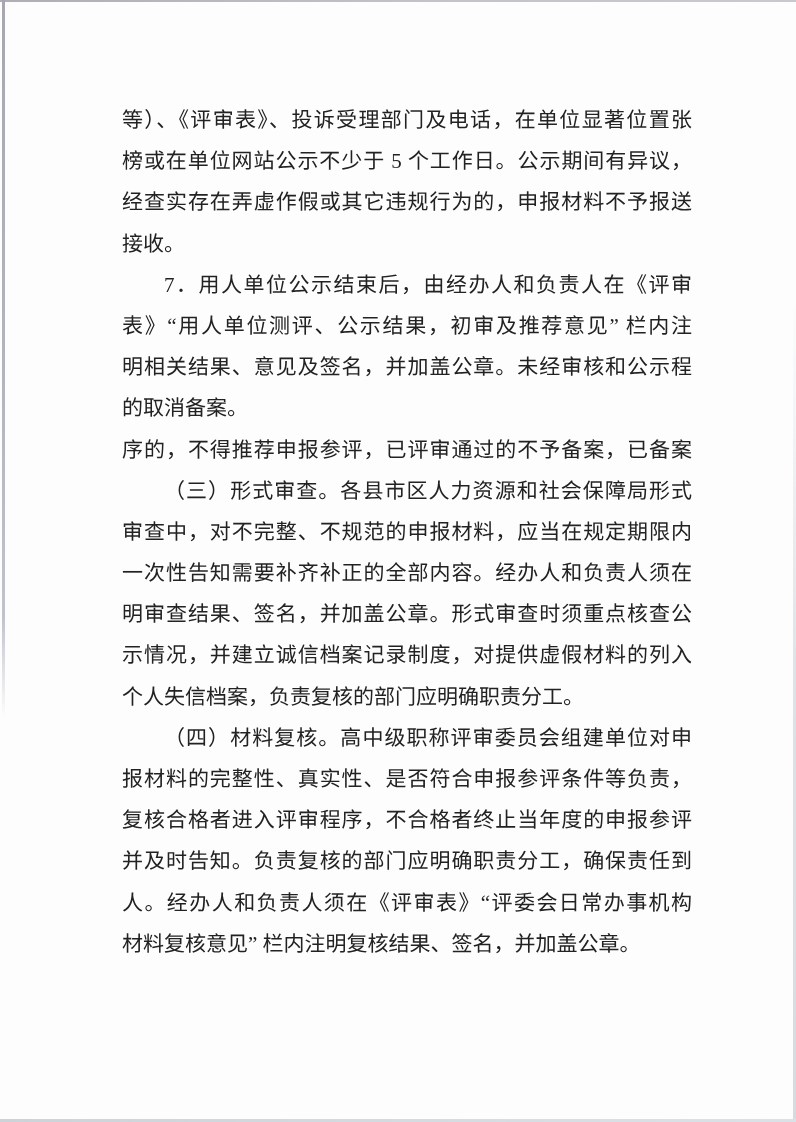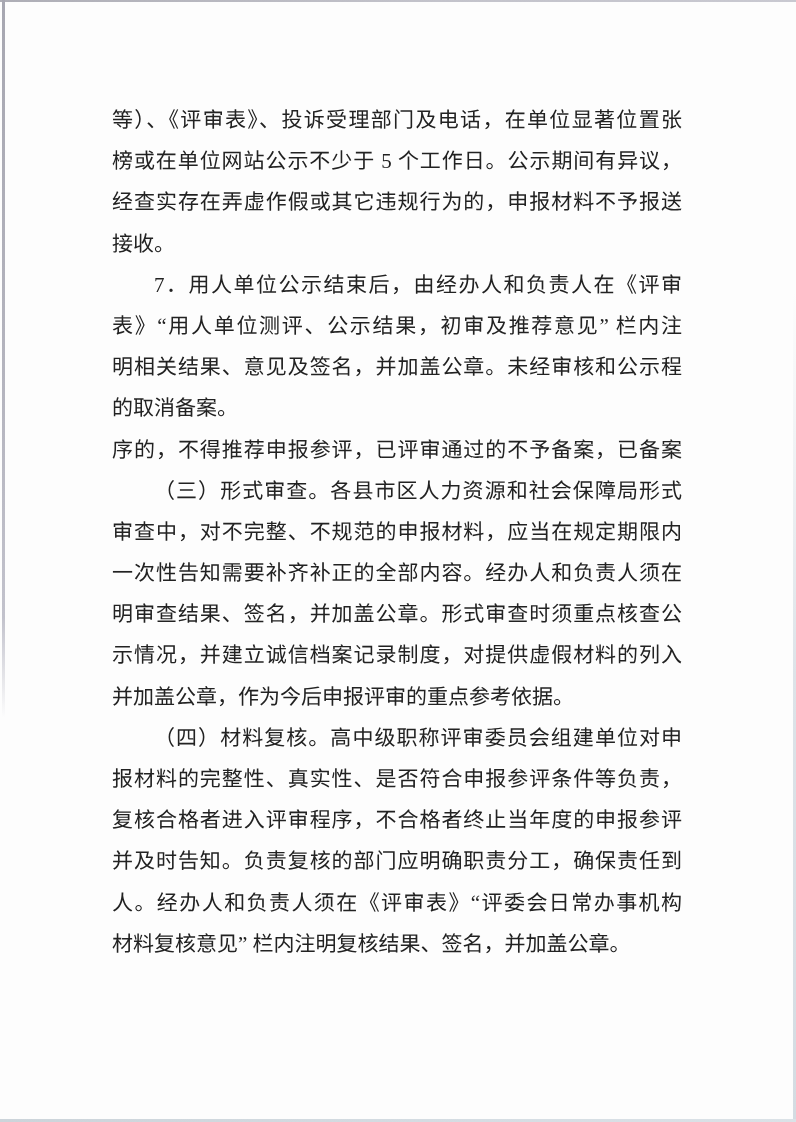--- a/index.html
+++ b/index.html
@@ -33,21 +33,21 @@
       rgba(214,221,227,0) 0%, rgba(214,221,227,0) 26%,
       #dde3e8 60%, #d4dce2 100%);
   }
   .edge-bottom {
     left: 0; right: 0; bottom: 0; height: 3px;
     background: linear-gradient(to right, #ccd4da 0%, #d5dde3 60%, #dbe2e7 100%);
   }
   
   .text-block {
     position: absolute;
-    left: 112px;
+    left: 122px;
     top: 100px;
     width: 570px;
   }
   .line {
     font-size: 21px;
     line-height: 41.2px;
     height: 41.2px;
     color: #222222;
     text-align: justify;
     text-align-last: justify;
@@ -81,21 +81,21 @@
       <div class="line indent"><span class="seg">7．用人单位公示结束后，由经办人和负责人在《评审</span></div>
       <div class="line"><span class="seg">表》“用人单位测评、公示结果，初审及推荐意见” 栏内注</span></div>
       <div class="line"><span class="seg">明相关结果、意见及签名，并加盖公章。未经审核和公示程</span></div>
       <div class="line no-just"><span class="seg">的取消备案。</span></div>
       <div class="line"><span class="seg">序的，不得推荐申报参评，已评审通过的不予备案，已备案</span></div>
       <div class="line indent"><span class="seg bold">（三）形式审查。</span><span class="seg">各县市区人力资源和社会保障局形式</span></div>
       <div class="line"><span class="seg">审查中，对不完整、不规范的申报材料，应当在规定期限内</span></div>
       <div class="line"><span class="seg">一次性告知需要补齐补正的全部内容。经办人和负责人须在</span></div>
       <div class="line"><span class="seg">明审查结果、签名，并加盖公章。形式审查时须重点核查公</span></div>
       <div class="line"><span class="seg">示情况，并建立诚信档案记录制度，对提供虚假材料的列入</span></div>
-      <div class="line no-just"><span class="seg">并加盖公章，作为今后申报评审的重点参考依据。</span></div>
+      <div class="line no-just"><span class="seg">个人失信档案，负责复核的部门应明确职责分工。</span></div>
       <div class="line indent"><span class="seg bold">（四）材料复核。</span><span class="seg">高中级职称评审委员会组建单位对申</span></div>
       <div class="line"><span class="seg">报材料的完整性、真实性、是否符合申报参评条件等负责，</span></div>
       <div class="line"><span class="seg">复核合格者进入评审程序，不合格者终止当年度的申报参评</span></div>
       <div class="line"><span class="seg">并及时告知。负责复核的部门应明确职责分工，确保责任到</span></div>
       <div class="line"><span class="seg">人。经办人和负责人须在《评审表》“评委会日常办事机构</span></div>
       <div class="line no-just"><span class="seg">材料复核意见” 栏内注明复核结果、签名，并加盖公章。</span></div>
     </main>
 </div>
 
 </body></html>

